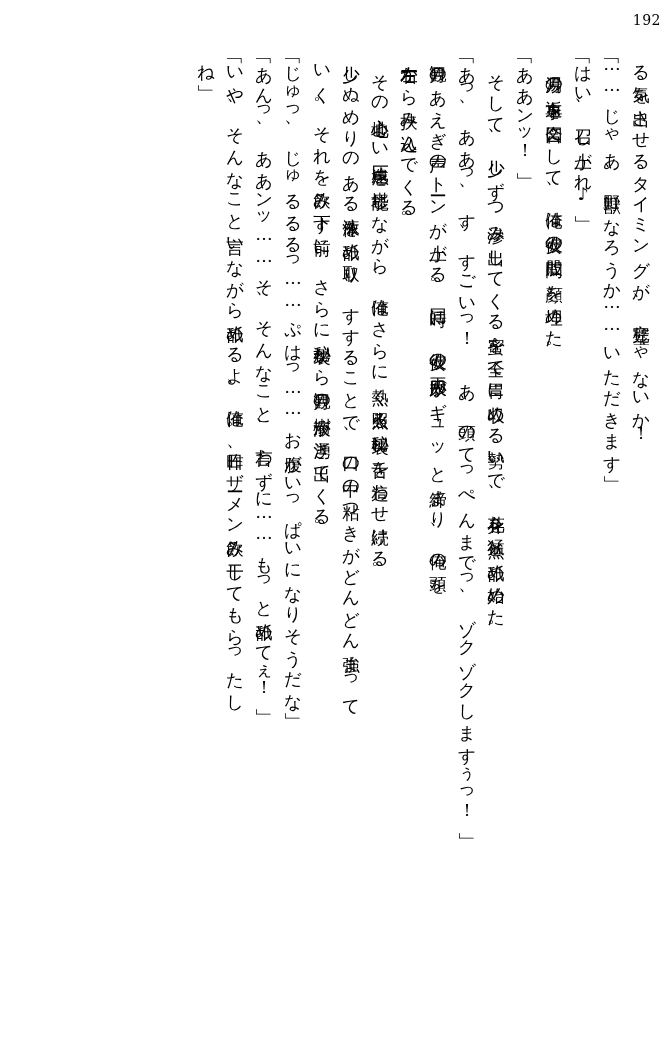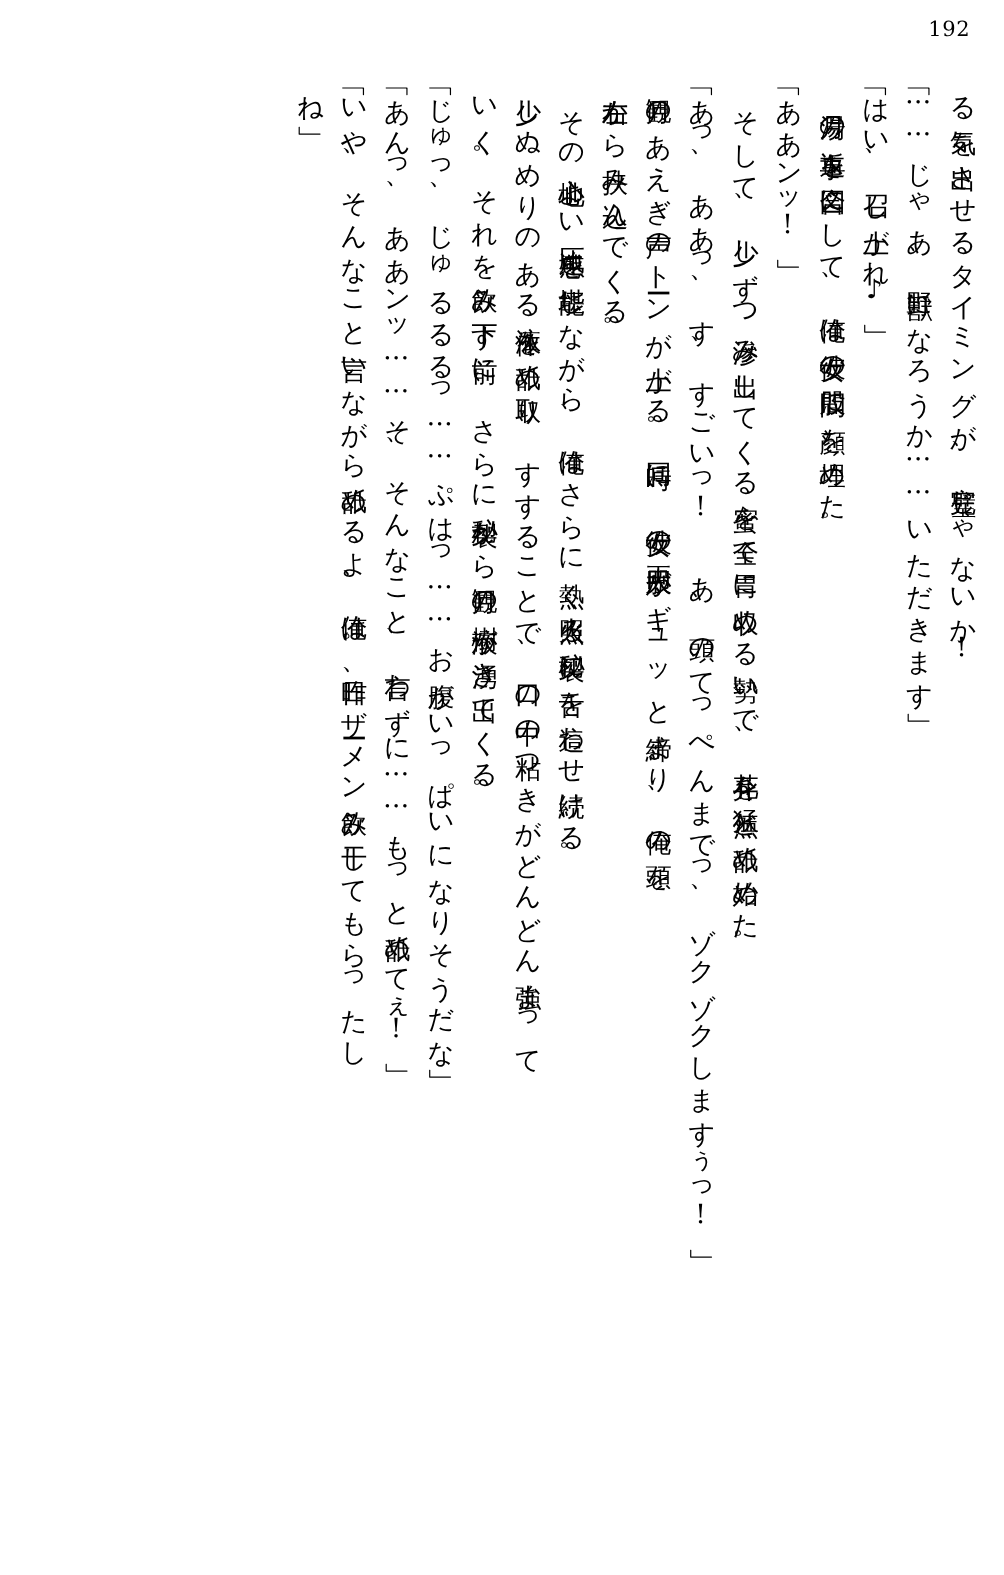--- a/index.html
+++ b/index.html
@@ -17,21 +17,21 @@
   .page {
     position: relative;
     width: 669px;
     height: 1050px;
     background: #ffffff;
     box-sizing: border-box;
   }
   .page-number {
     position: absolute;
     top: 12px;
-    right: 22px;
+    right: 8px;
     font-size: 14px;
     letter-spacing: 0.5px;
     font-family: "DejaVu Serif", "Liberation Serif", serif;
     color: #000;
   }
   .text-body {
     position: absolute;
     top: 52px;
     left: 18px;
     right: 20px;

